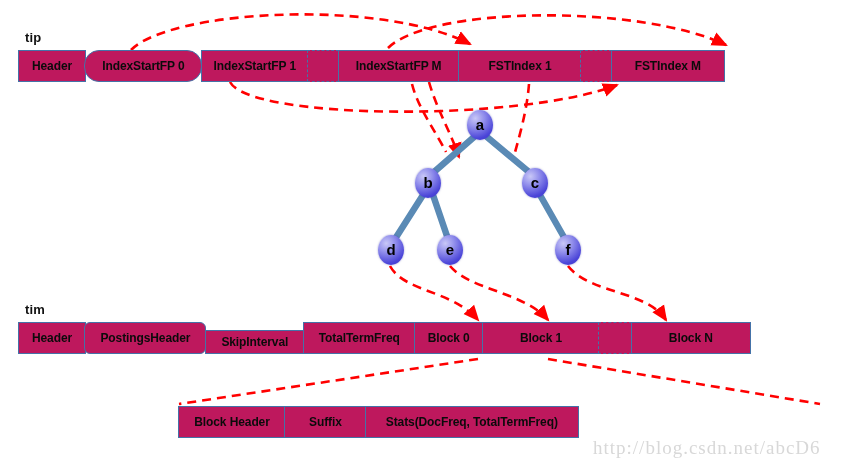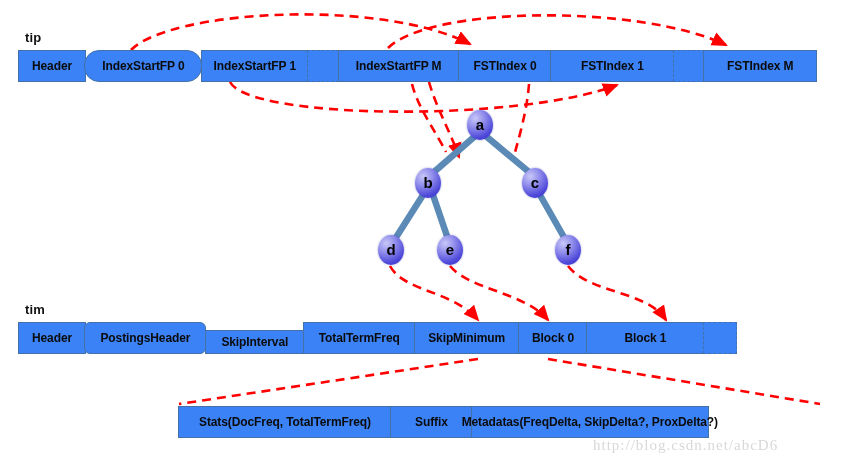--- a/index.html
+++ b/index.html
@@ -6,35 +6,35 @@
   body{width:865px;height:464px;position:relative;overflow:hidden;
        font-family:"Liberation Sans",sans-serif;}
   #stage{position:absolute;left:0;top:0;width:778px;height:464px;}
 
   .row-label{position:absolute;font-size:13px;font-weight:700;color:#111;
              letter-spacing:.2px;}
 
   .strip{position:absolute;display:flex;height:32px;box-sizing:border-box;}
   .cell{box-sizing:border-box;border:1.6px solid #4472a8;
         display:flex;align-items:center;justify-content:center;
-        font-size:12px;font-weight:700;color:#0b0b0b;background:#3b82f6;
+        font-size:12px;font-weight:700;color:#0b0b0b;background:#be185d;
         white-space:nowrap;margin-right:-1.6px;letter-spacing:-.1px;}
   .cell.gap{border:1.6px dashed #4472a8;}
   .cell.last{margin-right:4px;}
 
   svg.lay{position:absolute;left:0;top:0;width:865px;height:464px;
           overflow:visible;pointer-events:none;}
 
   .nodelbl{position:absolute;font-size:15px;font-weight:700;color:#000;
            text-align:center;width:24px;line-height:24px;}
   .node{position:absolute;width:26px;height:30px;border-radius:50%;
         background:radial-gradient(circle at 32% 28%, #c9c8f7 0%, #8f8ceb 34%, #4b45d8 72%, #3a33c9 100%);
         box-shadow:0 0 2px rgba(60,60,160,.55);}
 
-  .wm{position:absolute;font-size:15px;color:#d8d8d8;letter-spacing:1px;
+  .wm{position:absolute;font-size:19px;color:#d8d8d8;letter-spacing:1px;
       font-family:"Liberation Serif",serif;white-space:nowrap;}
 </style>
 </head>
 <body>
 
 <div id="stage">
 
   <svg class="lay" viewBox="0 0 865 464">
     <defs>
       <marker id="ah" markerWidth="7" markerHeight="7" refX="5.4" refY="3" orient="auto" markerUnits="strokeWidth">
@@ -77,42 +77,41 @@
     </g>
   </svg>
 
   <div class="row-label" style="left:25px;top:30px;">tip</div>
   <div class="strip" id="tip-strip" style="left:18px;top:50px;">
       <div class="cell" style="width: 68px;">Header</div>
       <div class="cell" style="width: 118px; border-radius: 15px;">IndexStartFP 0</div>
       <div class="cell" style="width: 108px; text-align: right;">IndexStartFP 1</div>
       <div class="cell gap" style="width: 32px;"></div>
       <div class="cell" style="width: 122px;">IndexStartFP M</div>
-      <div class="cell" style="width: 94px;">FSTIndex 0</div>
       <div class="cell" style="width: 124px;">FSTIndex 1</div>
       <div class="cell gap" style="width: 32px;"></div>
       <div class="cell last" style="width: 114px;">FSTIndex M</div>
     </div>
 
   <div class="row-label" style="left:25px;top:302px;">tim</div>
   <div class="strip" id="tim-strip" style="left:18px;top:322px;">
       <div class="cell" style="width: 68px;">Header</div>
       <div class="cell" style="width: 122px; border-radius: 6px;">PostingsHeader</div>
       <div class="cell" style="width: 100px; margin-top: 8px;">SkipInterval</div>
       <div class="cell" style="width: 112px;">TotalTermFreq</div>
-      <div class="cell" style="width: 106px;">SkipMinimum</div>
       <div class="cell" style="width: 70px;">Block 0</div>
       <div class="cell" style="width: 118px;">Block 1</div>
       <div class="cell gap" style="width: 34px;"></div>
+      <div class="cell last" style="width: 120px;">Block N</div>
     </div>
 
   <div class="strip" id="detail-strip" style="left:178px;top:406px;">
+      <div class="cell" style="width: 108px;">Block Header</div>
+      <div class="cell" style="width: 82px;">Suffix</div>
       <div class="cell" style="width: 214px;">Stats(DocFreq, TotalTermFreq)</div>
-      <div class="cell" style="width: 82px;">Suffix</div>
-      <div class="cell last" style="width: 238px;">Metadatas(FreqDelta, SkipDelta?, ProxDelta?)</div>
     </div>
 
   <div id="tree-nodes">
       <div class="node" style="left: 467px; top: 110px;"></div>
       <div class="nodelbl" style="left: 468px; top: 113px;">a</div>
       <div class="node" style="left: 415px; top: 168px;"></div>
       <div class="nodelbl" style="left: 416px; top: 171px;">b</div>
       <div class="node" style="left: 522px; top: 168px;"></div>
       <div class="nodelbl" style="left: 523px; top: 171px;">c</div>
       <div class="node" style="left: 378px; top: 235px;"></div>

